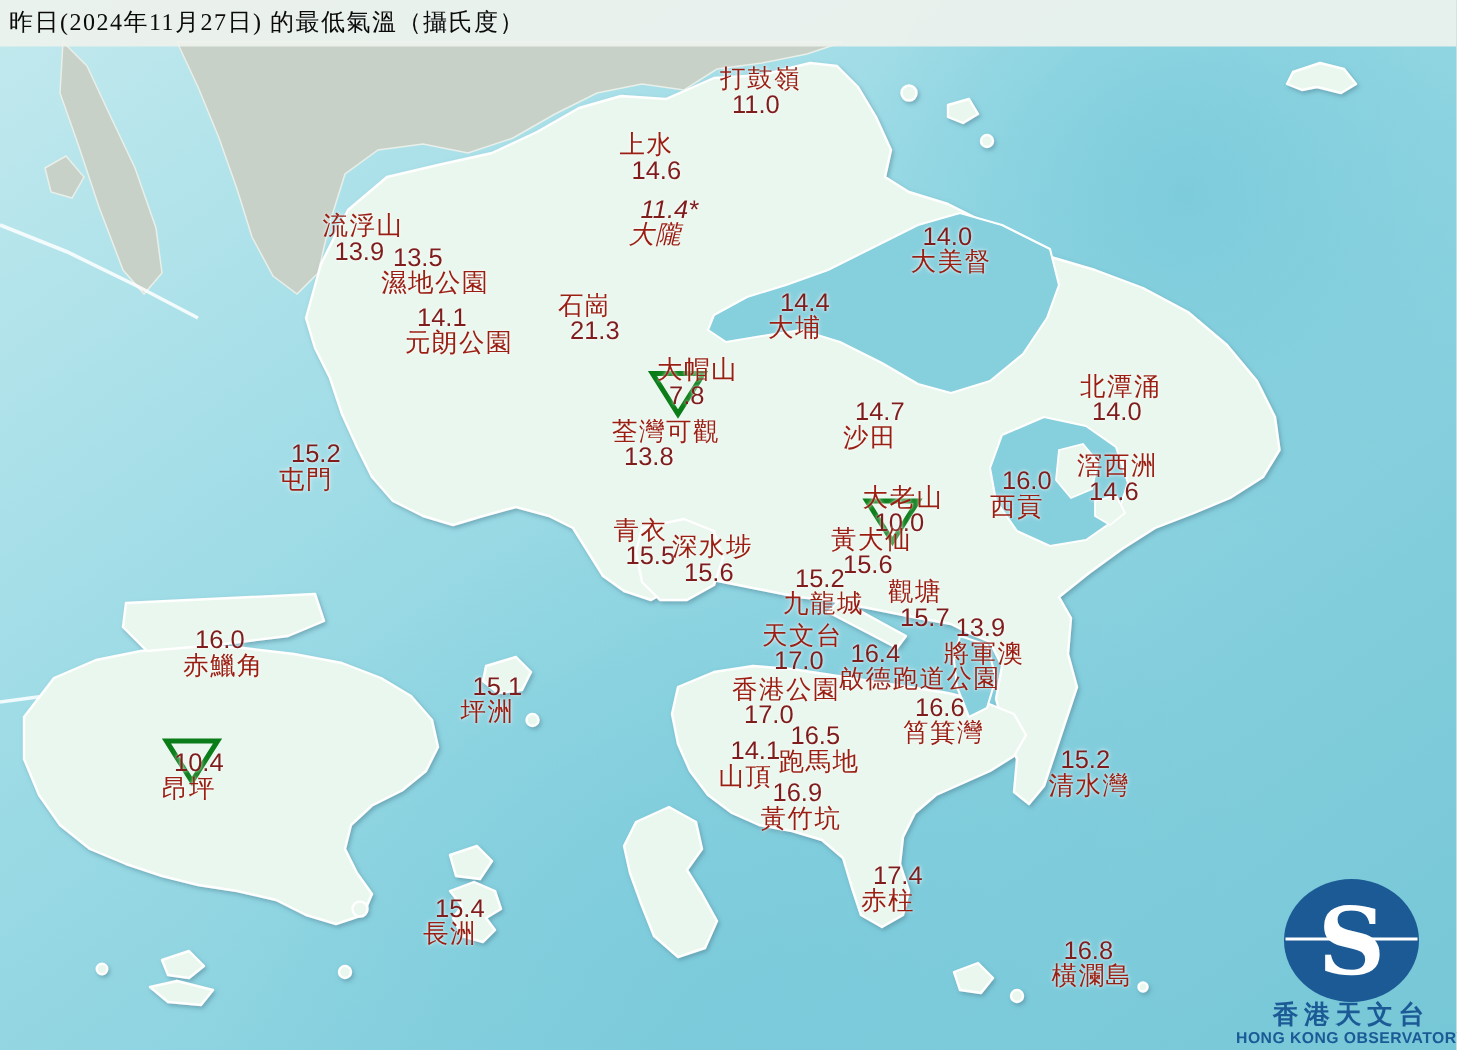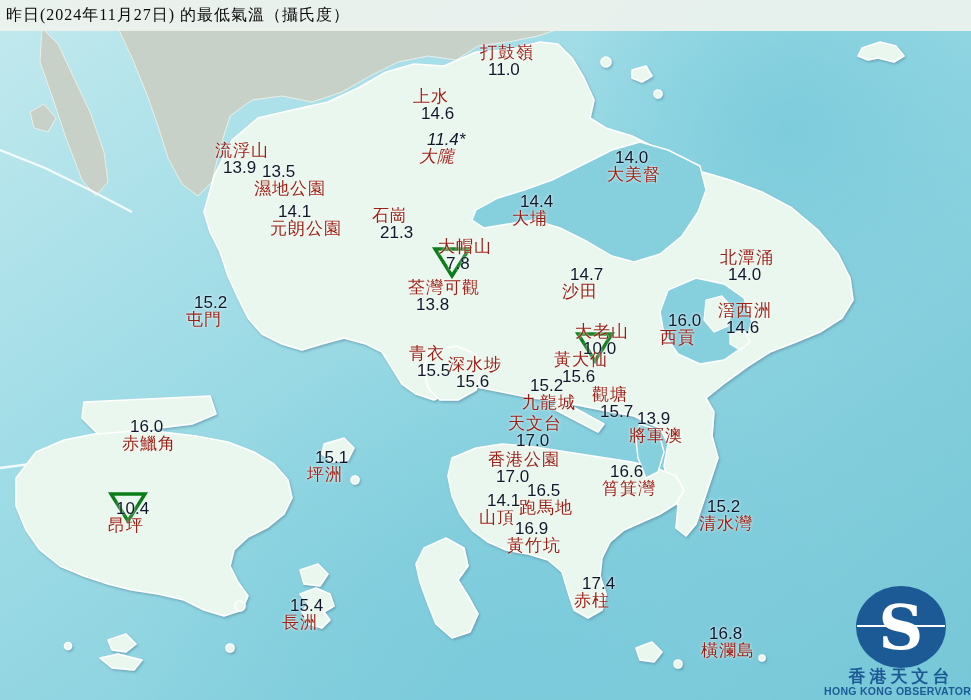--- a/index.html
+++ b/index.html
@@ -10,21 +10,21 @@
              background:rgba(238,242,237,0.92);}
   #map-title{position:absolute;left:6px;top:5px;
              font-family:"Liberation Serif","DejaVu Serif",serif;
              font-size:16px;color:#0a0a0a;letter-spacing:1px;white-space:nowrap;}
   #stations-layer{position:absolute;left:0;top:0;width:971px;height:700px;}
   .station{position:absolute;line-height:17px;white-space:nowrap;}
   .station .nm{font-family:"Liberation Serif","DejaVu Serif",serif;
                font-size:17px;color:#9a1e12;letter-spacing:1px;
                text-shadow:0 0 2px rgba(255,255,255,.85),0 0 4px rgba(255,255,255,.5);}
   .station .val{font-family:"Liberation Sans","DejaVu Sans",sans-serif;
-                font-size:17px;color:#0f172a;margin-left:8px;
+                font-size:17px;color:#7f1d1d;margin-left:8px;
                 text-shadow:0 0 2px rgba(255,255,255,.85),0 0 4px rgba(255,255,255,.5);}
   .logo-zh{font-family:"Liberation Serif","DejaVu Serif",serif;font-weight:bold;
            font-size:17px;letter-spacing:4px;}
   .logo-en{font-family:"Liberation Sans","DejaVu Sans",sans-serif;font-weight:bold;
            font-size:10.5px;letter-spacing:0.3px;}
 </style>
 </head>
 <body>
 
 <div id="screen">
@@ -145,21 +145,21 @@
         <div class="val">13.9</div>
       </div>
       <div class="station" style="left: 254px; top: 163px;">
         <div class="val">13.5</div>
         <div class="nm">濕地公園</div>
       </div>
       <div class="station" style="left: 270px; top: 203px;">
         <div class="val">14.1</div>
         <div class="nm">元朗公園</div>
       </div>
-      <div class="station" style="left: 372px; top: 195px; margin-top: 12px;">
+      <div class="station" style="left: 372px; top: 195px;">
         <div class="nm">石崗</div>
         <div class="val">21.3</div>
       </div>
       <div class="station" style="left: 512px; top: 193px;">
         <div class="val">14.4</div>
         <div class="nm">大埔</div>
       </div>
       <div class="station" style="left: 438px; top: 238px;">
         <div class="nm">大帽山</div>
         <div class="val">7.8</div>
@@ -209,20 +209,24 @@
         <div class="val">15.7</div>
       </div>
       <div class="station" style="left: 508px; top: 415px;">
         <div class="nm">天文台</div>
         <div class="val">17.0</div>
       </div>
       <div class="station" style="left: 629px; top: 410px;">
         <div class="val">13.9</div>
         <div class="nm">將軍澳</div>
       </div>
+      <div class="station" style="left: 559px; top: 427px;">
+        <div class="val">16.4</div>
+        <div class="nm">啟德跑道公園</div>
+      </div>
       <div class="station" style="left: 488px; top: 451px;">
         <div class="nm">香港公園</div>
         <div class="val">17.0</div>
       </div>
       <div class="station" style="left: 602px; top: 463px;">
         <div class="val">16.6</div>
         <div class="nm">筲箕灣</div>
       </div>
       <div class="station" style="left: 519px; top: 482px;">
         <div class="val">16.5</div>

